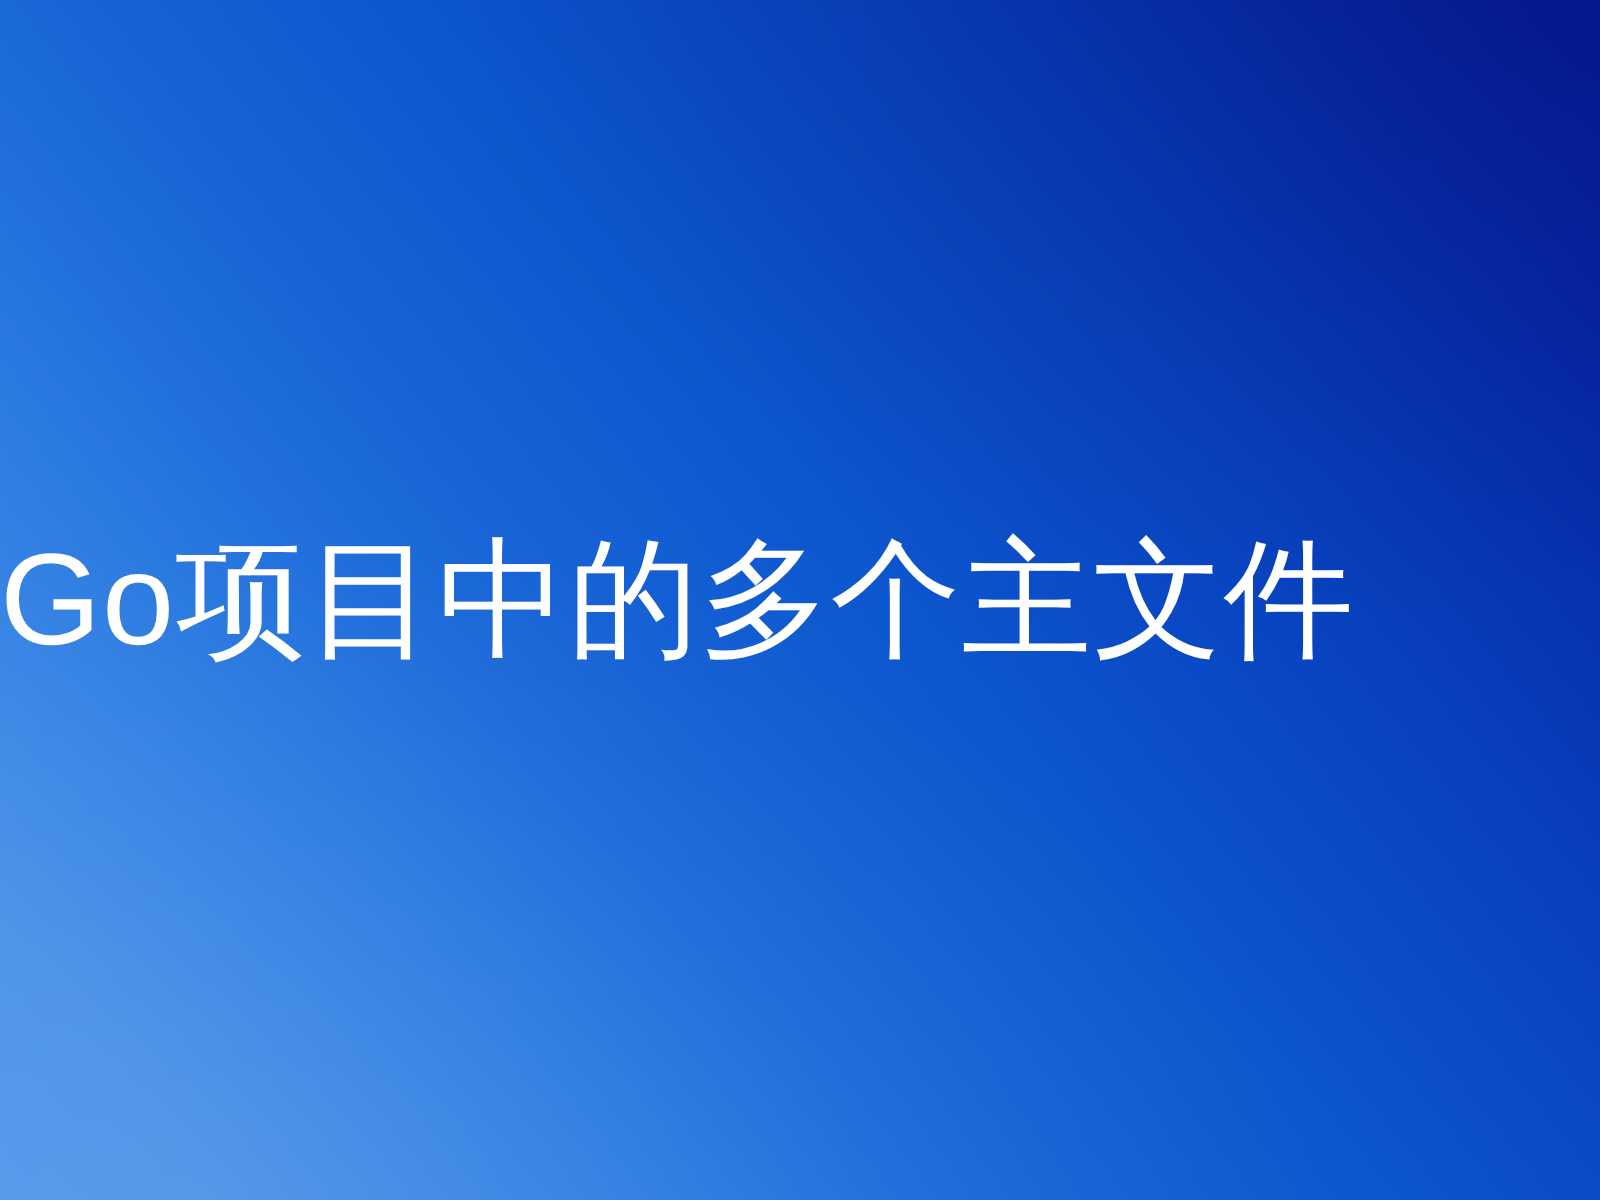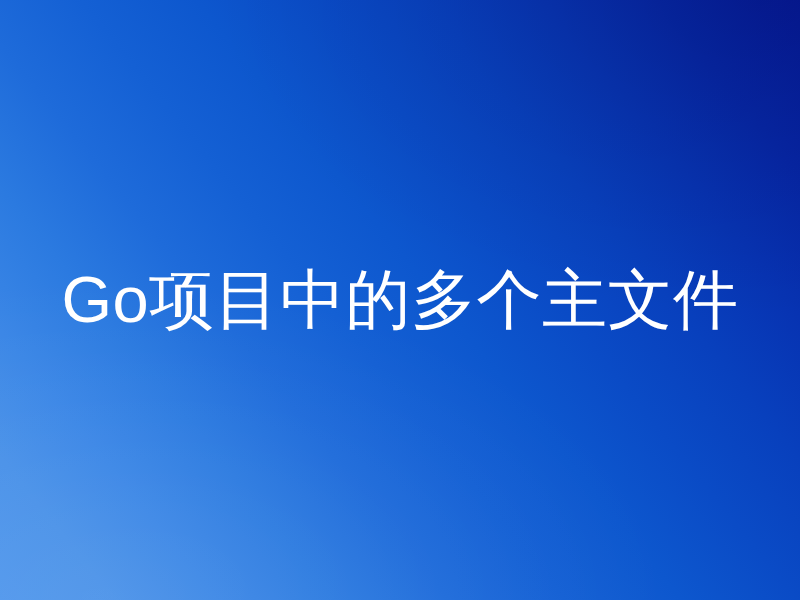--- a/index.html
+++ b/index.html
@@ -53,21 +53,21 @@
 
   
   .title-wrap {
     position: absolute;
     left: 0;
     right: 0;
     top: 0;
     height: 600px;
     display: flex;
     align-items: center;
-    justify-content: center;
+    justify-content: flex-start;
     z-index: 2;
   }
 
   .slide-title {
     margin: 0;
     padding: 0;
     color: #ffffff;
     font-family: "Liberation Sans", "DejaVu Sans", sans-serif;
     font-size: 65px;
     font-weight: 400;

